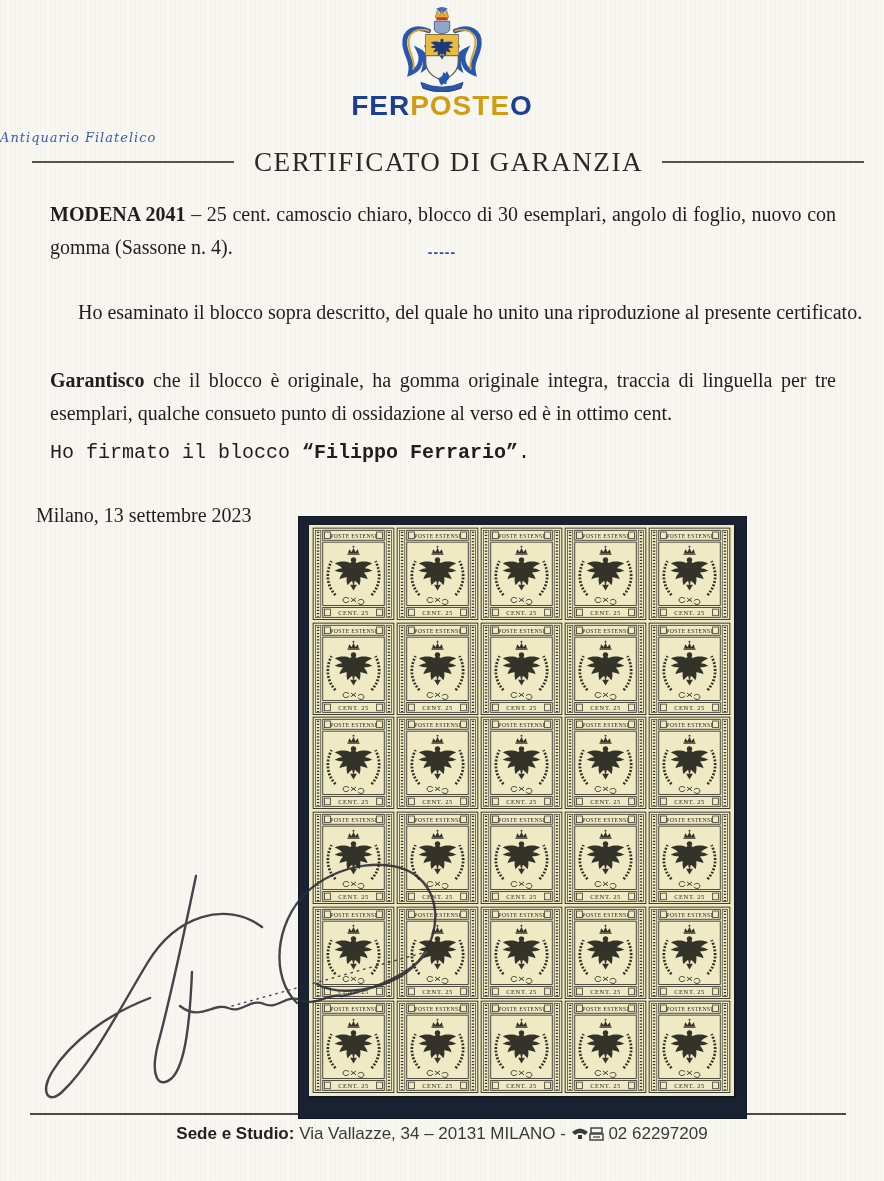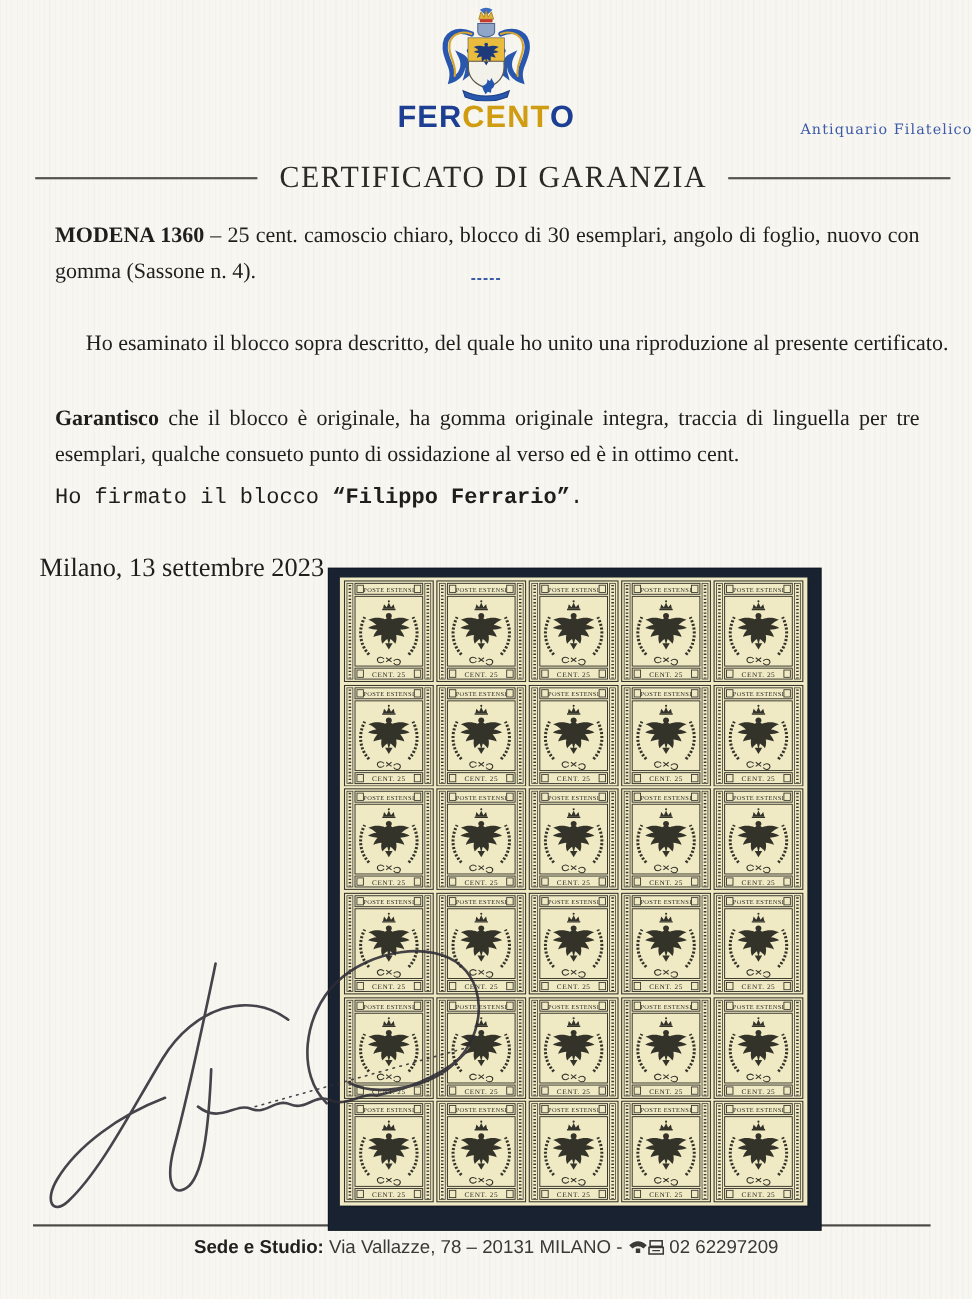--- a/index.html
+++ b/index.html
@@ -8,33 +8,33 @@
     background:#f7f6f1;
     background-image:repeating-linear-gradient(90deg, rgba(0,0,0,.014) 0 1px, transparent 1px 5px);
     font-family:"Liberation Serif",serif;color:#1f1e1c;overflow:hidden;
   }
   .abs{position:absolute;}
   
   .crest{left:0;right:0;top:6px;text-align:center;}
   .wordmark{left:0;right:0;top:90px;text-align:center;
     font-family:"Liberation Sans",sans-serif;font-weight:bold;font-size:28px;letter-spacing:1px;}
   .wm-blue{color:#1c3e93;text-align:right;} .wm-gold{color:#d09c12;}
-  .logo-script{left:0;right:0;top:111px;text-align:right;color:#3c5aa9;
-    font-family:"DejaVu Serif",serif;font-size:13px;letter-spacing:1px;}
+  .logo-script{left:0;right:0;top:130px;text-align:left;color:#3c5aa9;
+    font-family:"DejaVu Serif",serif;font-style:italic;font-size:13px;letter-spacing:1px;}
   
   .title-row{left:32px;right:20px;top:146px;display:flex;align-items:center;gap:14px;}
   .title-line{flex:1;height:0;border-top:2px solid #55534e;}
   .cert-title{font-size:28px;letter-spacing:1.5px;color:#2c2a27;white-space:nowrap;
     transform:scaleX(.97);font-family:"Liberation Serif",serif;}
   
   .para{left:50px;width:786px;text-align:justify;font-size:20px;line-height:33px;}
   .b{font-weight:bold;}
   .dashes{left:0;right:0;top:244px;text-align:center;color:#2b4ea0;font-weight:bold;
     font-size:14px;letter-spacing:1px;font-family:"Liberation Sans",sans-serif;}
-  .dateline{left:36px;top:504px;font-size:24px;}
+  .dateline{left:36px;top:504px;font-size:20px;}
   
   .photo{left:299px;top:517px;width:447px;height:601px;background:#182230;
     box-shadow:0 0 0 1px #101821;z-index:2;}
   .sheet{position:absolute;left:10px;top:8px;right:12px;bottom:22px;background:#efe9c4;
     box-shadow:1px 1px 2px rgba(0,0,0,.5);}
   .stamp-grid{position:absolute;inset:2px 3px 2px 3px;display:grid;
     grid-template-columns:repeat(5,1fr);grid-template-rows:repeat(6,1fr);gap:1px;}
   .stamp{overflow:hidden;}
   .stamp svg{width:100%;height:100%;display:block;}
   
@@ -101,32 +101,32 @@
         <path d="M33,30 h34 v28 c0,11 -8,16.5 -17,19.5 c-9,-3 -17,-8.5 -17,-19.5 z" fill="#f2f1ea" stroke="#5a5648" stroke-width="1.2"></path>
         <path d="M33,30 h34 v22 h-34 z" fill="#e9bc3e"></path>
         <use href="#eagle-sil" xlink:href="#eagle-sil" transform="translate(50,43) scale(.62)" fill="#1d3a7a"></use>
         <path d="M46,75.5 c4,-1 5.5,-3.5 5,-6.5 l2.5,2 1.5,-3 1.5,3 c2,2.5 1.5,5.5 -1.5,7.5 l-.5,3.5 -3,-1 -2,2.5 -2,-3.5 z" fill="#2456ad"></path>
         <line x1="33" y1="52" x2="67" y2="52" stroke="#5a5648" stroke-width="1"></line>
       </g>
       <path d="M28,80 q22,10 44,0 l-2,6 q-20,8 -40,0 z" fill="#2a57ae" stroke="#1b3c80" stroke-width="1"></path>
     </svg>
   </div>
 
-  <div class="abs wordmark"><span class="wm-blue">FER</span><span class="wm-gold">CENT</span><span class="wm-blue">O</span></div>
+  <div class="abs wordmark"><span class="wm-blue">FER</span><span class="wm-gold">POSTE</span><span class="wm-blue">O</span></div>
 
   <div class="abs logo-script">Antiquario Filatelico</div>
 
   <div class="abs title-row">
     <div class="title-line"></div>
     <div class="cert-title">CERTIFICATO DI GARANZIA</div>
     <div class="title-line"></div>
   </div>
 
   <div class="abs para" style="top:198px;">
-    <span class="b">MODENA 1360</span><span> – 25 cent. camoscio chiaro, blocco di 30 esemplari, angolo di foglio, nuovo con gomma (Sassone n. 4).</span>
+    <span class="b">MODENA 2041</span><span> – 25 cent. camoscio chiaro, blocco di 30 esemplari, angolo di foglio, nuovo con gomma (Sassone n. 4).</span>
   </div>
 
   <div class="abs dashes">-----</div>
 
   <div class="abs para" style="top:296px;margin-left:28px;">Ho esaminato il blocco sopra descritto, del quale ho unito una riproduzione al presente certificato.</div>
 
   <div class="abs para" style="top:364px;">
     <span class="b">Garantisco</span><span> che il blocco è originale, ha gomma originale integra, traccia di linguella per tre esemplari, qualche consueto punto di ossidazione al verso ed è in ottimo cent.</span>
   </div>
 
@@ -299,21 +299,21 @@
       <path d="M262,927 C226,900 176,916 148,962 C120,1008 92,1064 62,1092 C48,1105 40,1092 52,1072 C70,1042 108,1014 150,998"></path>
       <path d="M196,876 C186,924 172,992 158,1044 C150,1076 158,1090 172,1078 C186,1064 190,1018 192,972"></path>
       <path d="M180,1006 C200,1022 214,1002 228,1008 C242,1014 250,998 264,1004 C278,1010 286,994 300,1000 C316,1007 330,992 342,996 C380,988 410,972 424,956"></path>
       <path d="M232,1006 L426,952" stroke-width="1.4" stroke-dasharray="1.5 5"></path>
     </g>
   </svg>
 
   <div class="abs footer-divider"></div>
   <div class="abs footer">
     <div>
-      <span class="b">Sede e Studio:</span><span> Via Vallazze, 78 – 20131 MILANO - </span><span class="ficon"><svg width="18" height="14" viewBox="0 0 18 14">
+      <span class="b">Sede e Studio:</span><span> Via Vallazze, 34 – 20131 MILANO - </span><span class="ficon"><svg width="18" height="14" viewBox="0 0 18 14">
             <path d="M1,5 Q9,-2 17,5 L14,8 Q9,4 4,8 Z M7,8 h4 v4 h-4 z" fill="#3a3936"></path>
           </svg></span><span class="ficon"><svg width="15" height="14" viewBox="0 0 15 14">
             <rect x="2" y="1" width="11" height="5" fill="none" stroke="#3a3936" stroke-width="1.4"></rect>
             <rect x="1" y="7" width="13" height="6" fill="none" stroke="#3a3936" stroke-width="1.4"></rect>
             <line x1="4" y1="10" x2="11" y2="10" stroke="#3a3936" stroke-width="1.2"></line>
           </svg></span><span>&nbsp;</span><span>02 62297209</span>
     </div>
   </div>
 
 </div>

